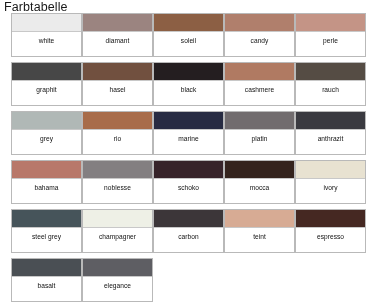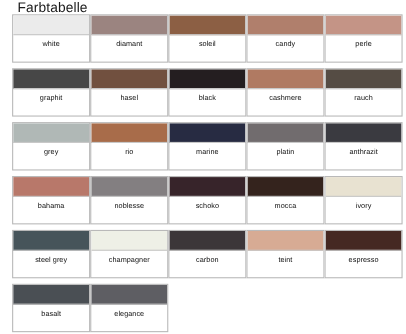--- a/index.html
+++ b/index.html
@@ -11,21 +11,21 @@
   body {
     width: 369px;
     height: 304px;
     overflow: hidden;
     font-family: "Liberation Sans", sans-serif;
     color: #000000;
     position: relative;
   }
   #page-title {
     position: absolute;
-    left: 16px;
+    left: 4px;
     top: 0px;
     font-size: 12.5px;
     line-height: 14px;
     font-weight: 400;
     letter-spacing: 0.1px;
     color: #1a1a1a;
     white-space: nowrap;
   }
   #swatch-grid {
     position: absolute;

